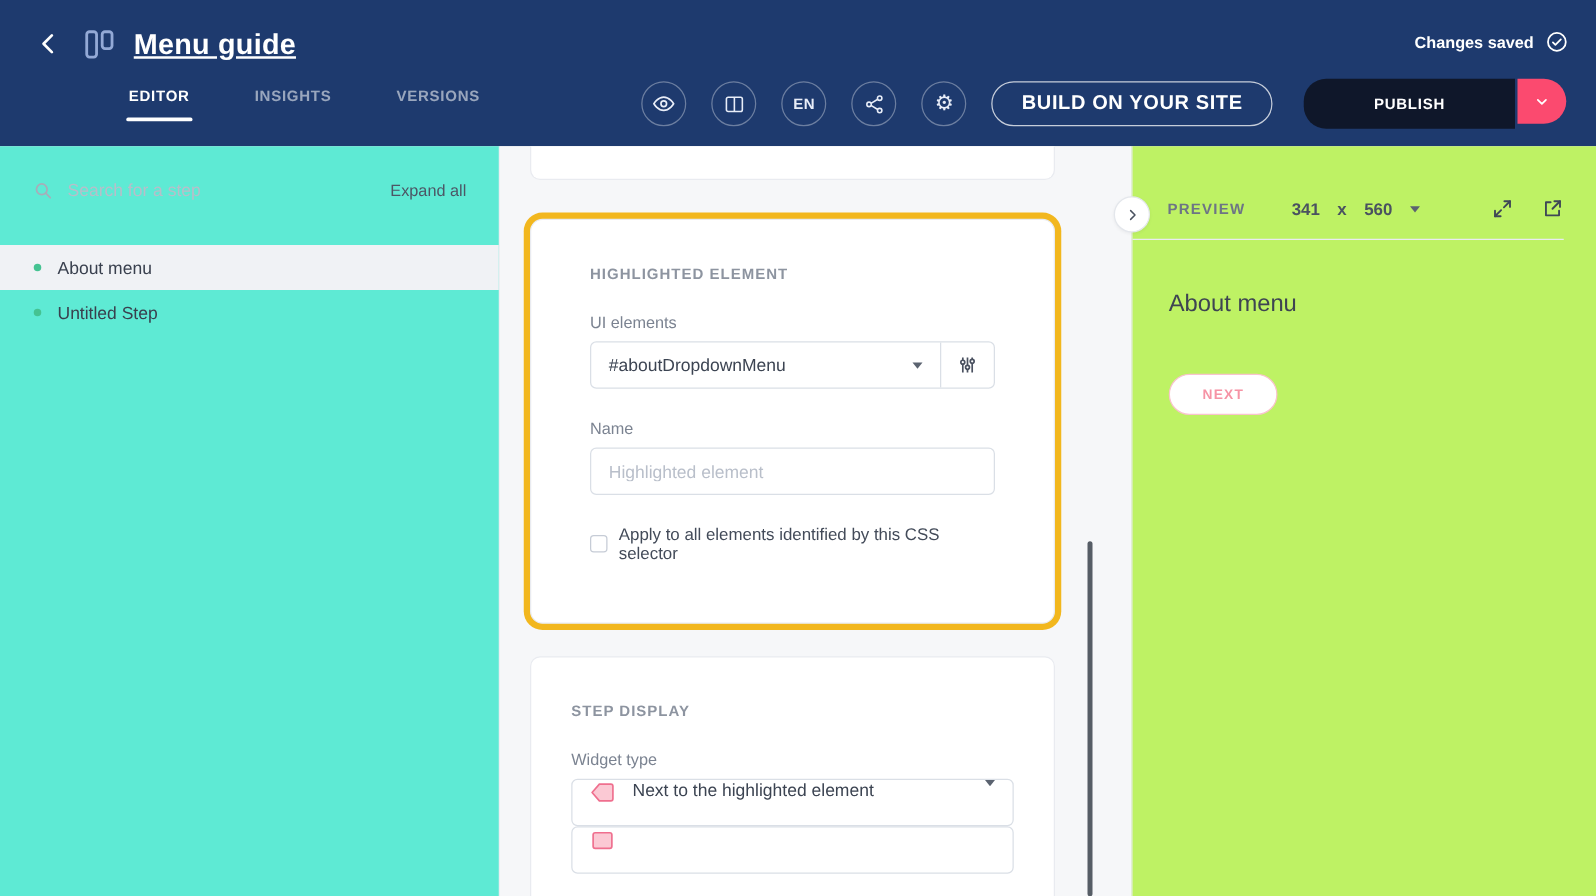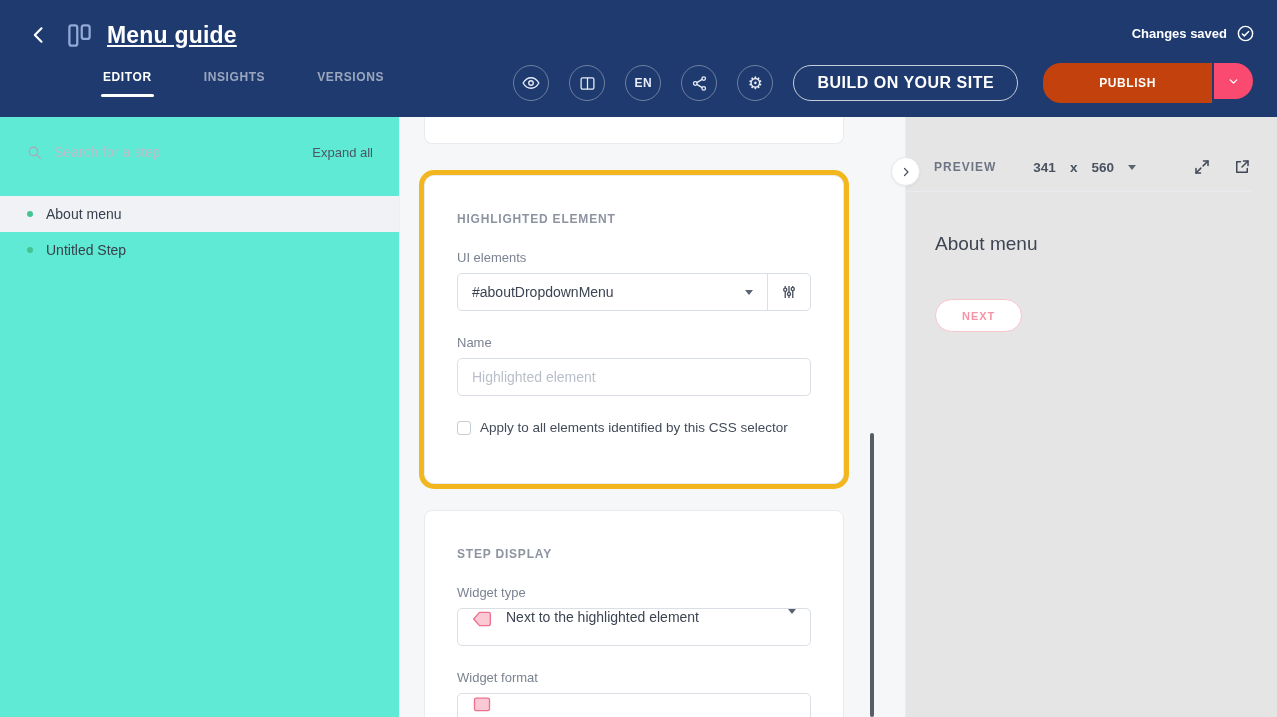--- a/index.html
+++ b/index.html
@@ -15,58 +15,58 @@
   .tabs { position:absolute; left:71px; top:70px; display:flex; gap:52px;margin-left:32px; }
   .tab { font-size:12px; font-weight:700; letter-spacing:0.6px; color:rgba(255,255,255,0.55); padding-bottom:13px; position:relative; cursor:pointer; }
   .tab.active { color:#fff; }
   .tab.active::after { content:""; position:absolute; left:-2px; right:-2px; bottom:0; height:3px; background:#fff; border-radius:2px; }
   .header-actions { position:absolute; top:63px; right:24px; display:flex; align-items:center; gap:20px; }
   .circle-btn { width:36px; height:36px; border:1px solid rgba(255,255,255,0.35); border-radius:50%; display:flex; align-items:center; justify-content:center; cursor:pointer; flex:0 0 auto; }
   .lang-text { font-size:12px; font-weight:700; color:#e8edf8; letter-spacing:0.5px; }
   .gear-glyph { font-family:"DejaVu Sans",sans-serif; font-size:17px; color:#e8edf8; line-height:1; }
   .build-btn { height:36px; padding:4px 23px; border:1px solid rgba(255,255,255,0.75); border-radius:18px; font-size:16px; font-weight:700; letter-spacing:0.5px; display:flex; align-items:center; cursor:pointer; white-space:nowrap; }
   .publish-group { display:flex; gap:2px; margin-left:5px; }
-  .publish-main { height:40px; padding:16px 56px; background:#c2410c; border-radius:18px 0 0 18px; font-size:12px; font-weight:700; letter-spacing:0.6px; display:flex; align-items:center; cursor:pointer; }
+  .publish-main { height:40px; padding:16px 56px; background:#0f172a; border-radius:18px 0 0 18px; font-size:12px; font-weight:700; letter-spacing:0.6px; display:flex; align-items:center; cursor:pointer; }
   .publish-caret { width:39px; height:36px; background:#fb4a6f; border-radius:0 18px 18px 0; display:flex; align-items:center; justify-content:center; cursor:pointer; }
 
   
   .sidebar { position:absolute; left:0; top:117px; width:400px; height:600px; background:#5eead4; border-right:1px solid #eceef2; }
   .search-row { display:flex; align-items:center; padding:0 26px; height:70px; gap:11px; }
   .search-input { flex:1; border:none; outline:none; background:transparent; font-size:14px; color:#3c4452; font-family:inherit; }
   .search-input::placeholder { color:#b8bec9; }
   .expand-all { font-size:13px; color:#4d5665; cursor:pointer; white-space:nowrap; }
   .steps-list { margin-top:9px; }
   .step-item { height:36px; display:flex; align-items:center; padding:0 27px; gap:13px; font-size:14px; color:#39404e; cursor:pointer; }
   .step-item.active { background:#f0f2f5; }
   .step-dot { width:6px; height:6px; border-radius:50%; background:#45c392; flex:0 0 auto; }
 
   
   .main { position:absolute; left:400px; top:117px; width:505px; height:600px; background:#f6f7f9; overflow:hidden; }
   .card { background:#fff; border:1px solid #e9ebf0; border-radius:8px; width:420px; margin-left:24px; }
   .card-partial { height:27px; border-top:none; border-radius:0 0 8px 8px; }
-  .card-highlight { margin-top:31px; border-radius:10px; box-shadow:0 0 0 5px #f2b71e; padding:36px 32px 48px; }
+  .card-highlight { margin-top:31px; border-radius:10px; box-shadow:0 0 0 5px #f2b71e; padding:36px 47px 48px; }
   .card-step { margin-top:26px; padding:36px 32px 40px; }
   .section-title { font-size:12px; letter-spacing:0.8px; color:#8d94a0; font-weight:600; }
   .field-label { font-size:13px; color:#7b8391; margin:24px 0 8px; }
   .select { height:38px; border:1px solid #dadfe6; border-radius:5px; display:flex; align-items:stretch; background:#fff; cursor:pointer; }
   .select-main { flex:1; display:flex; align-items:center; justify-content:space-between; padding:0 14px; font-size:14px; color:#3c4452; }
   .select-divider { width:1px; background:#dadfe6; }
   .sliders-btn { width:42px; display:flex; align-items:center; justify-content:center; cursor:pointer; }
   .caret-down { width:0; height:0; border-left:4px solid transparent; border-right:4px solid transparent; border-top:5px solid #5b6370; }
   .text-input { height:38px; border:1px solid #dadfe6; border-radius:5px; width:100%; padding:0 14px; font-size:14px; color:#3c4452; outline:none; font-family:inherit; }
   .text-input::placeholder { color:#b9bfca; }
   .checkbox-row { display:flex; align-items:center; gap:9px; margin-top:24px; }
   .checkbox { width:14px; height:14px; border:1px solid #c6ccd6; border-radius:3px; background:#fff; cursor:pointer; flex:0 0 auto; }
   .checkbox-label { font-size:13.5px; color:#434b59; }
   .widget-select-main { flex:1; display:flex; align-items:flex-start; padding:0 14px; gap:14px; font-size:14px; color:#3c4452; }
   .widget-caret { margin-left:auto; }
   .scroll-thumb { position:absolute; left:470px; top:316px; width:4px; height:284px; background:#565d66; border-radius:2px; cursor:pointer; }
 
   
-  .preview { position:absolute; left:905px; top:117px; width:372px; height:600px; background:#e5e5e5; border-left:1px solid #e9ebf0; }
+  .preview { position:absolute; left:905px; top:117px; width:372px; height:600px; background:#bef264; border-left:1px solid #e9ebf0; }
   .expander { position:absolute; left:-15px; top:40px; width:29px; height:29px; background:#fff; border:1px solid #e4e7ec; border-radius:50%; display:flex; align-items:center; justify-content:center; cursor:pointer; box-shadow:0 1px 3px rgba(0,0,0,0.06); }
   .preview-header { height:75px; margin-right:26px; padding-left:28px; padding-top:26px; display:flex; align-items:center; border-bottom:1px solid #e9ebf0; }
   .preview-title { font-size:12px; letter-spacing:1px; color:#6d7585; font-weight:600; }
   .preview-dims { display:flex; align-items:center; gap:14px; margin-left:37px; font-size:13.5px; color:#4a5260; cursor:pointer;font-weight:bold; }
   .preview-icons { margin-left:auto; display:flex; gap:22px; align-items:center; }
   .preview-icons > span { cursor:pointer; display:flex; }
   .preview-body { padding:41px 0 0 29px; }
   .preview-heading { font-size:19px; color:#3e4452; font-weight:500; }
   .next-btn { margin-top:44px; height:33px; padding:0 26px; border:1px solid #f9c3cd; border-radius:17px; background:#fff; color:#f693a5; font-size:11px; font-weight:700; letter-spacing:1px; display:inline-flex; align-items:center; cursor:pointer; font-family:inherit; }
 </style>
@@ -206,21 +206,20 @@
     <div class="select">
       <div class="widget-select-main">
         <svg width="20" height="20" viewBox="0 0 24 24">
             <path d="M9 4h11a2 2 0 0 1 2 2v12a2 2 0 0 1-2 2H9l-7-8 7-8z" fill="#fbc9d4" stroke="#ef6f8e" stroke-width="1.6" stroke-linejoin="round"></path>
           </svg>
         <span>Next to the highlighted element</span>
         <span class="caret-down widget-caret"></span>
       </div>
     </div>
 
-    <div class="field-label">Widget format</div>
     <div class="select">
       <div class="widget-select-main">
         <svg width="20" height="20" viewBox="0 0 24 24">
             <rect x="3" y="5" width="18" height="15" rx="2" fill="#fbc9d4" stroke="#ef6f8e" stroke-width="1.6"></rect>
           </svg>
       </div>
     </div>
   </div>
 
   <div class="scroll-thumb"></div>

